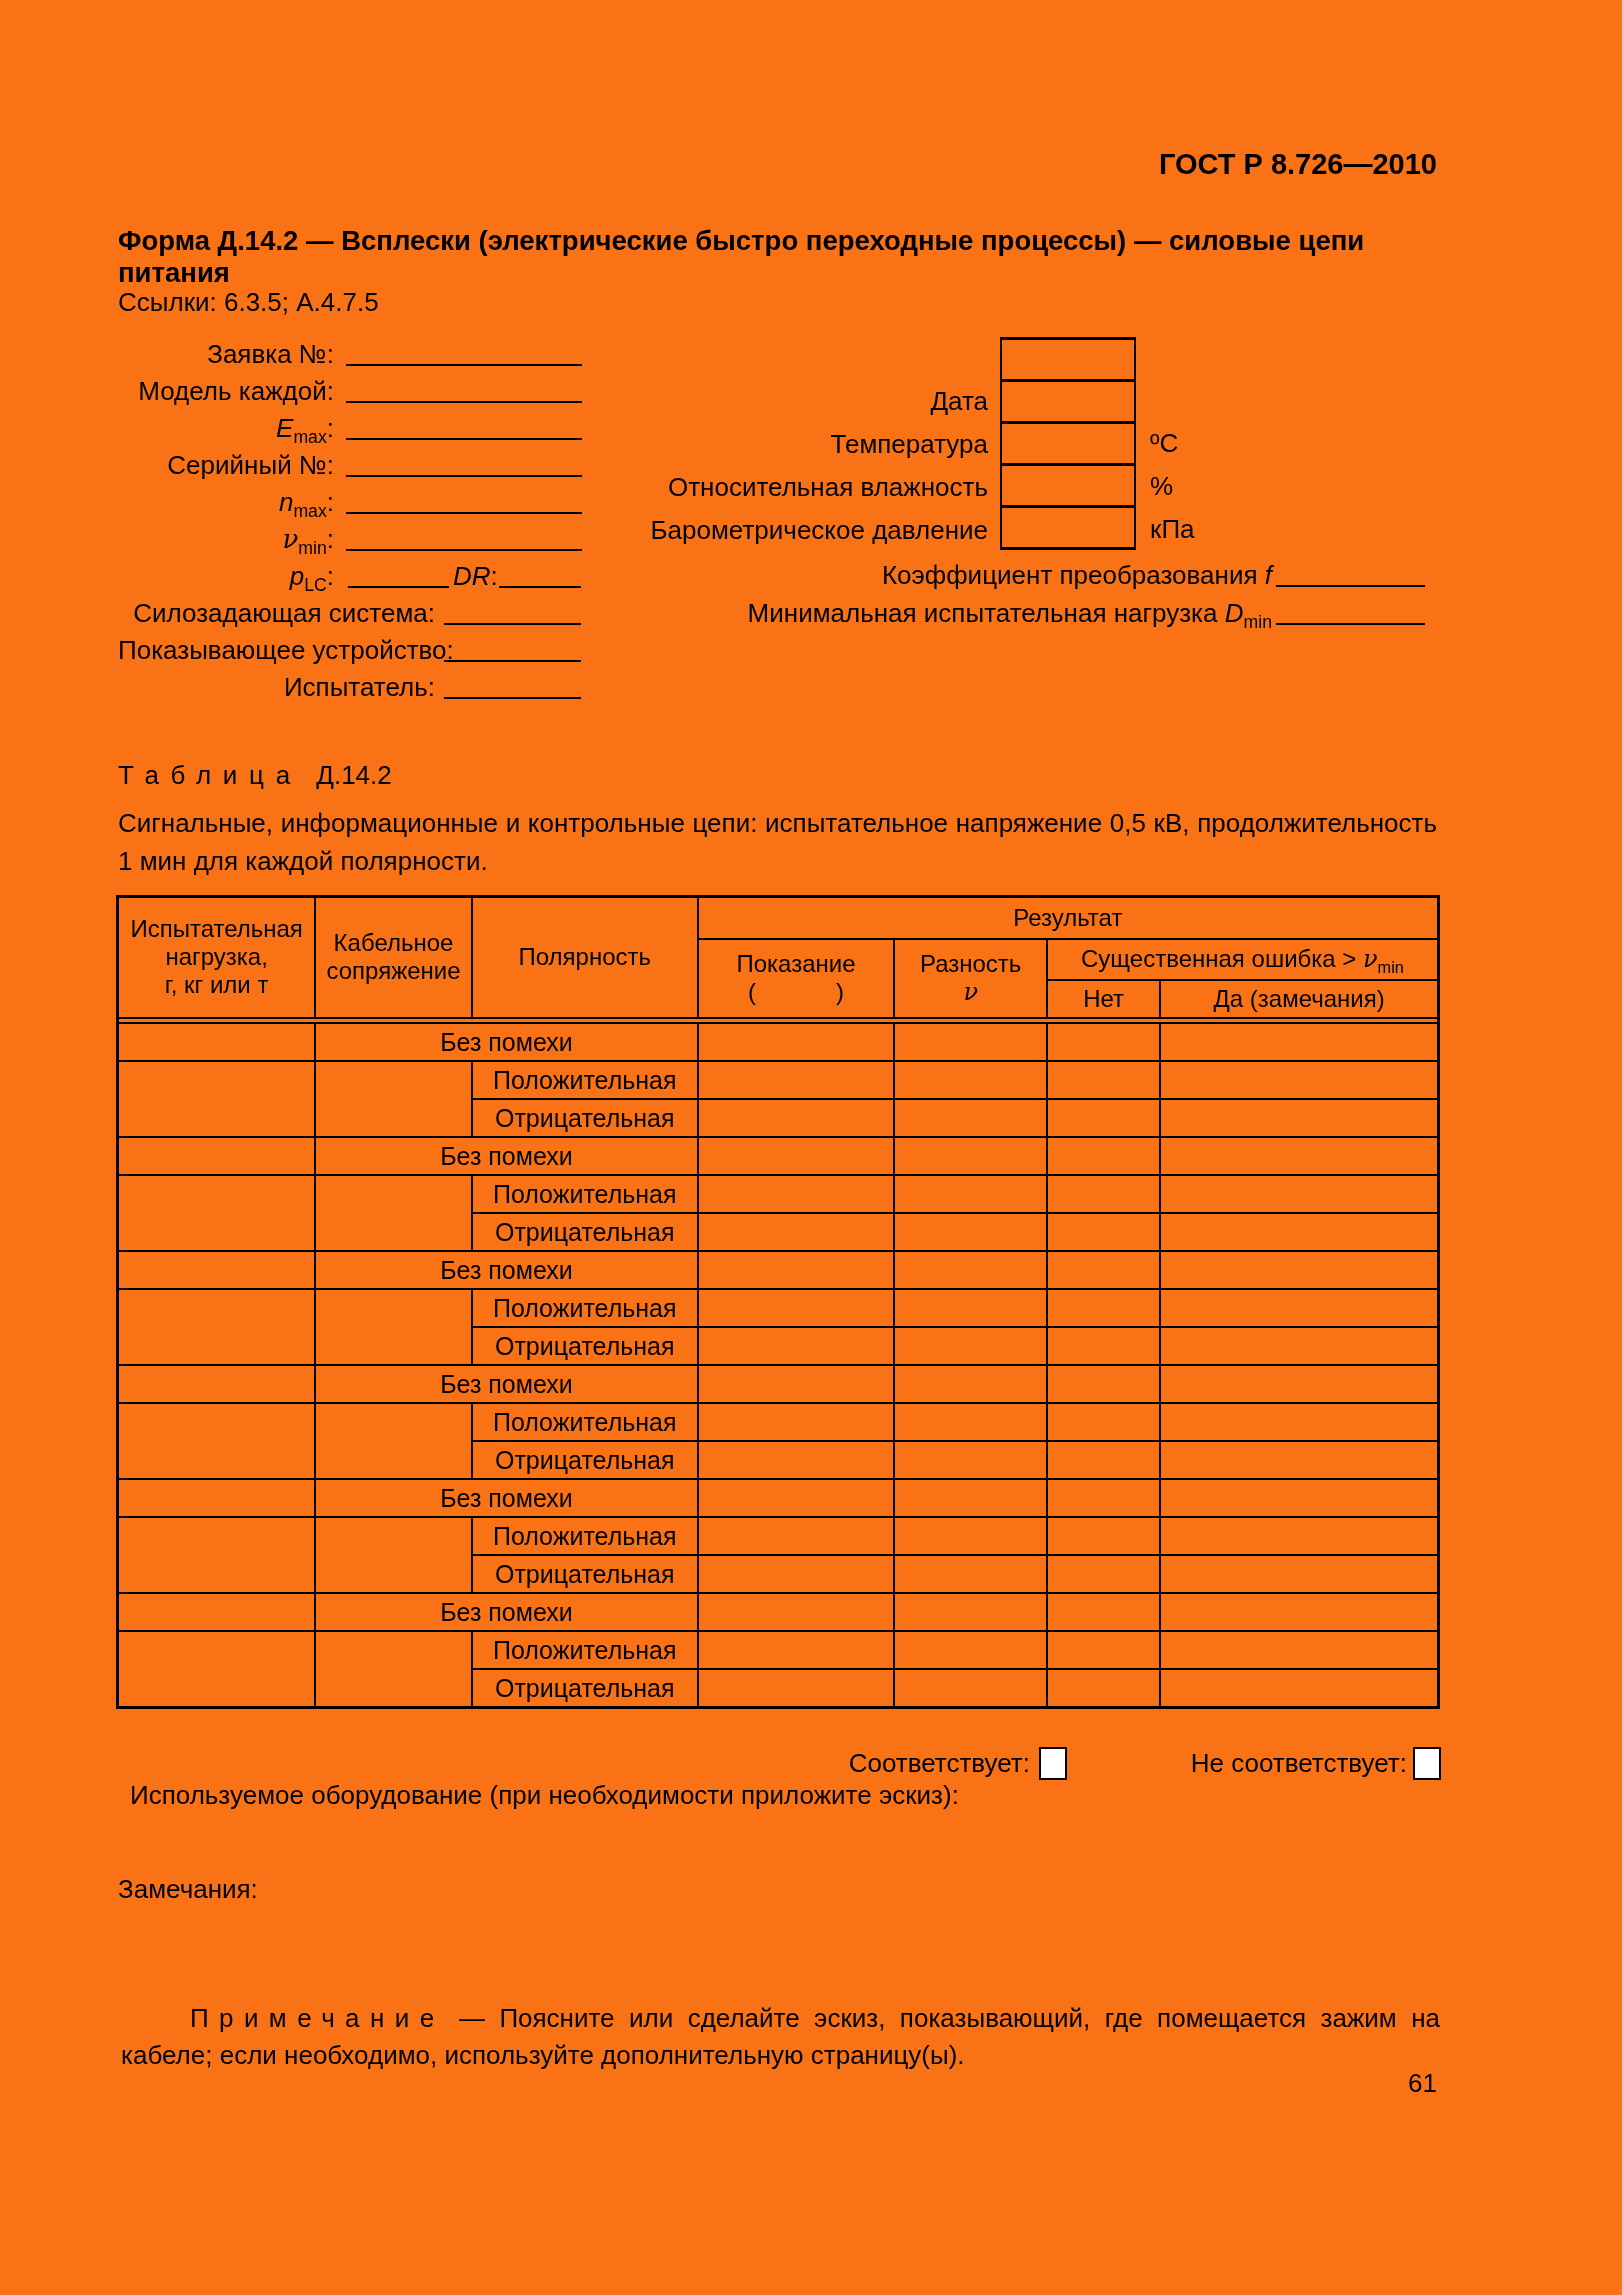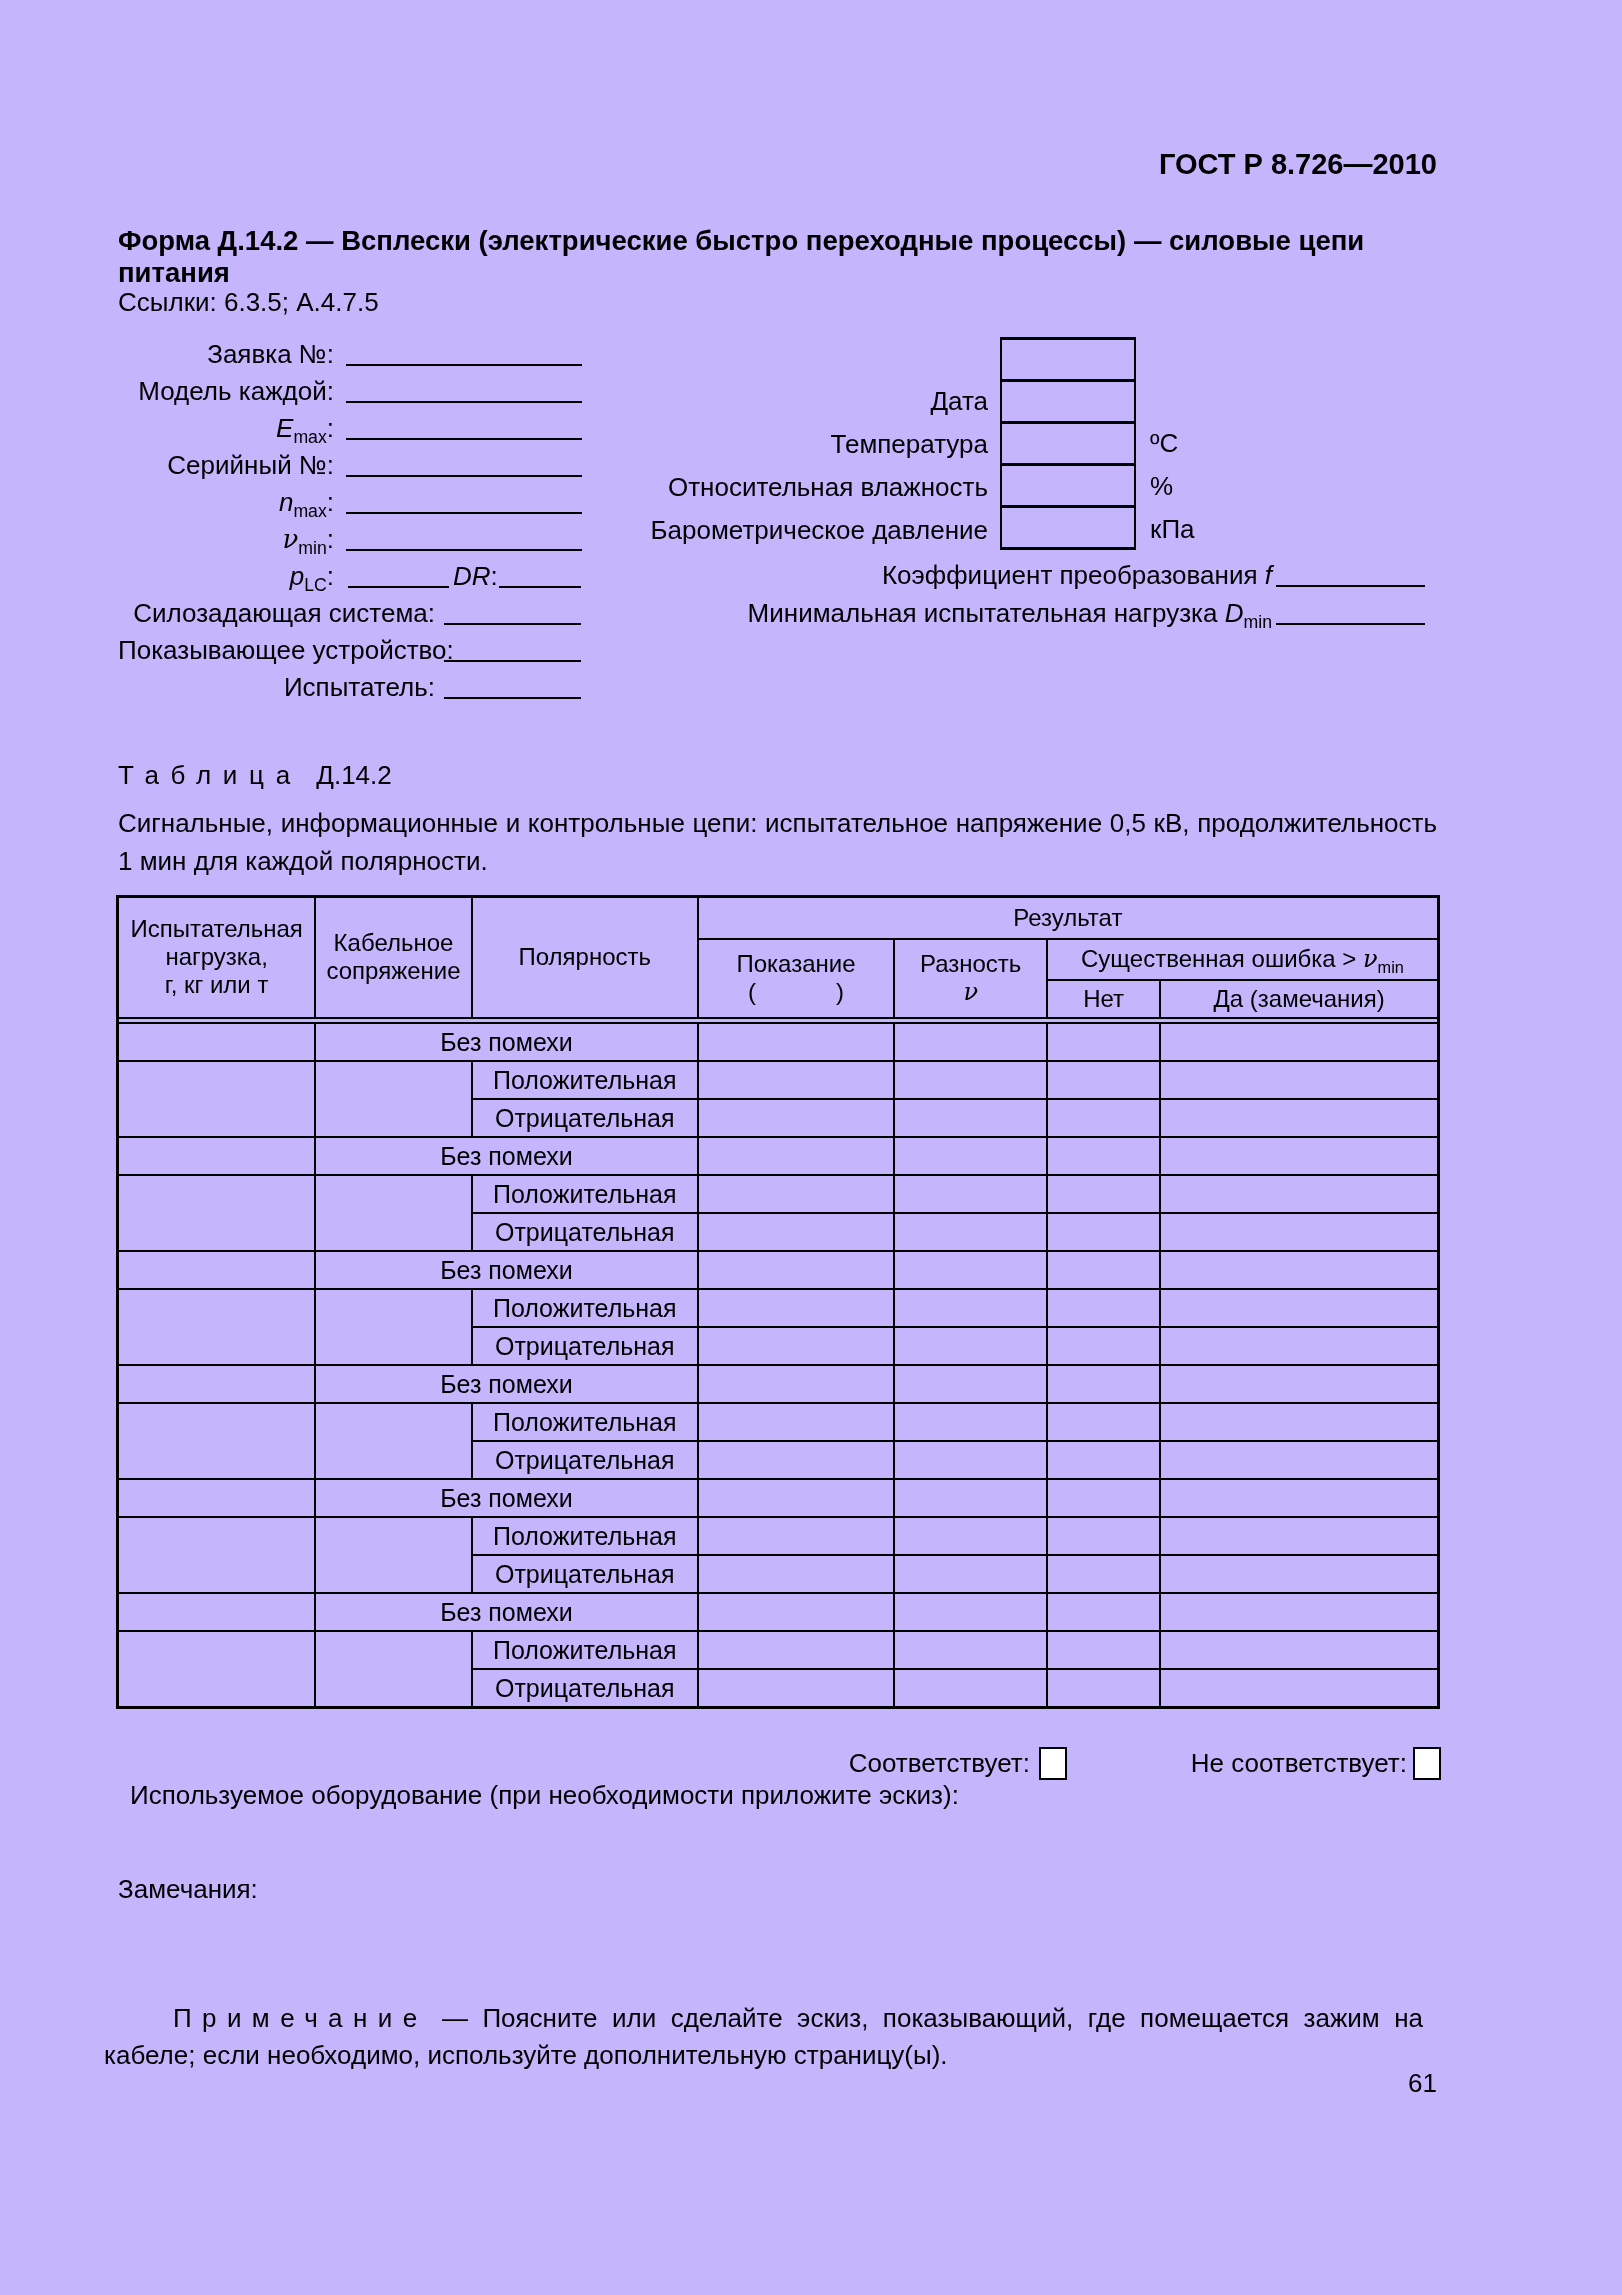--- a/index.html
+++ b/index.html
@@ -1,17 +1,17 @@
 <!DOCTYPE html>
 <html style="font-size:10.5px"><head>
 <meta charset="utf-8">
 <style>
   html,body{margin:0;padding:0;background:#e8e8e8;}
   .page{
-    position:relative; width:1623px; height:2295px; background:#c4b5fd; color:#000;
+    position:relative; width:1623px; height:2295px; background:#f97316; color:#000;
     font-family:"Liberation Sans", sans-serif; font-size:26px; margin:0 auto; overflow:hidden;
   }
   
   .gost-header{position:absolute; top:148px; left:118px; width:1319px; text-align:right; font-weight:bold; font-size:29px;}
   .form-title{position:absolute; top:225px; left:118px; width:1321px; font-weight:bold; font-size:27.5px;}
   .refs{position:absolute; top:287px; left:118px; width:785px;}
 
   
   .form-left{position:absolute; left:118px; top:335px; width:484px;}
   .frow{position:relative; height:37px;}
@@ -60,21 +60,21 @@
   
   .match-row{position:absolute; left:118px; top:1745px; width:1321px; height:37px;}
   .match-label-pass{position:absolute; left:589px; width:323px; text-align:right; line-height:37px;}
   .match-label-fail{position:absolute; left:982px; width:307px; text-align:right; line-height:37px;}
   .chk{position:absolute; top:2px; width:23.6px; height:29px; border:2.6px solid #000; background:#fff;}
   .chk-pass{left:921px;} .chk-fail{left:1295px;}
 
   
   .equipment{position:absolute; left:118px; top:1779px; width:1319px; line-height:33px;margin-left:12px;}
   .remarks{position:absolute; left:118px; top:1873px; width:785px; line-height:33px;}
-  .note{position:absolute; left:104px; top:2000px; width:1319px; text-align:justify; line-height:37px; text-indent:69px;}
+  .note{position:absolute; left:121px; top:2000px; width:1319px; text-align:justify; line-height:37px; text-indent:69px;}
   .note .lsp2{letter-spacing:0.40em;}
   .page-num{position:absolute; left:118px; top:2068px; width:1319px; text-align:right;}
 </style>
 </head>
 <body>
 
 <div class="page">
 
   <div class="gost-header">ГОСТ Р 8.726—2010</div>
   <div class="form-title">Форма Д.14.2 — Всплески (электрические быстро переходные процессы) — силовые цепи питания</div>

